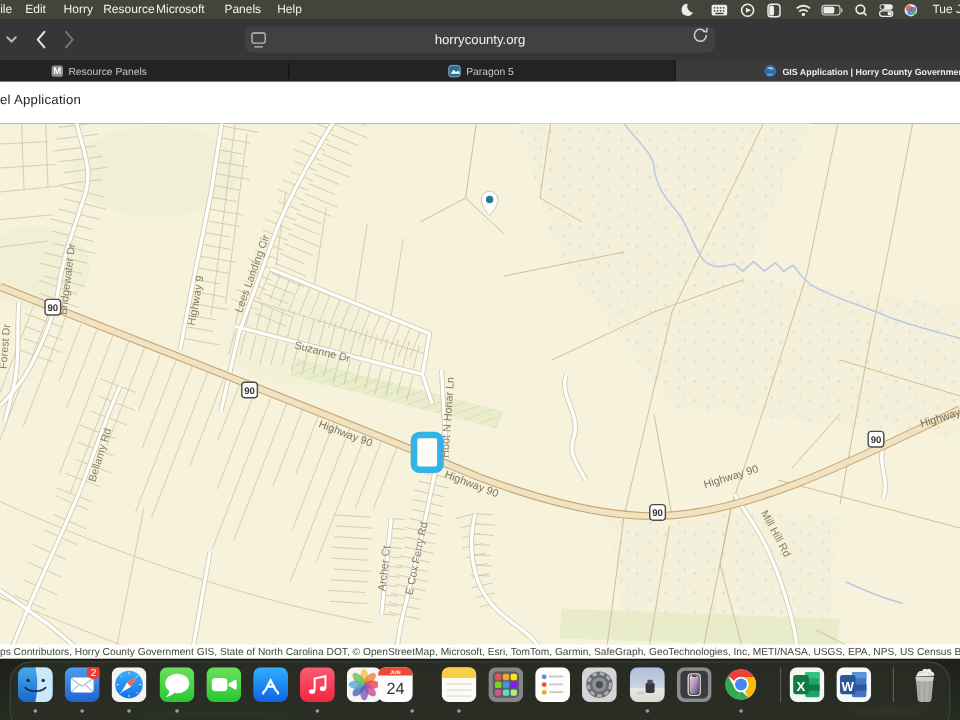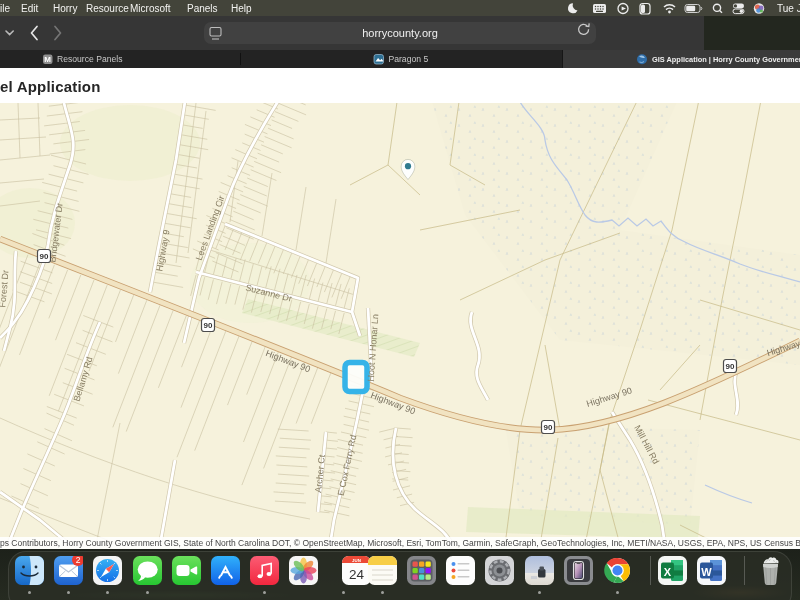--- a/index.html
+++ b/index.html
@@ -1,24 +1,24 @@
 <!DOCTYPE html>
 <html><head><meta charset="utf-8">
 <style>
 *{margin:0;padding:0;box-sizing:border-box}
 html,body{width:800px;height:600px;overflow:hidden;font-family:"Liberation Sans",sans-serif}
 body{position:relative;background:#23271f}
 .abs{position:absolute}
 
 #menubar{left:0;top:0;width:800px;height:16px;background:#43443a;color:#f2f2f0;font-size:10px;display:flex;align-items:center;white-space:nowrap}
 
-#toolbar{left:0;top:16px;width:704px;height:34px;background:#363636}
+#toolbar{left:0;top:16px;width:800px;height:34px;background:#363636}
 #tabbar{left:0;top:50px;width:800px;height:18px;background:#212121}
 #whitebar{left:0;top:68px;width:800px;height:35px;background:#ffffff}
-#hdr{left:0px;top:78px;font-size:15px;font-weight:700;color:#262626;letter-spacing:.2px}
+#hdr{left:0px;top:78px;font-size:11px;font-weight:400;color:#262626;letter-spacing:.2px}
 #attrib{left:0;top:537px;width:800px;height:12px;background:rgba(255,255,255,.88);color:#454545;font-size:8.5px;line-height:12px;white-space:nowrap;overflow:hidden}
 
 #dock{left:8px;top:551px;width:784px;height:60px;background:rgba(42,46,38,.8);border:1px solid rgba(255,255,255,.10);border-radius:18px}
 .ic{position:absolute;top:556px;width:29px;height:29px;border-radius:6.5px}
 .dot{position:absolute;top:591px;width:3px;height:3px;border-radius:50%;background:rgba(235,235,235,.6)}
 .sep{position:absolute;top:556px;width:1px;height:29px;background:rgba(255,255,255,.22)}
 </style></head>
 <body>
 
 <div class="abs" id="menubar">
@@ -394,21 +394,21 @@
       <ellipse cx="14.5" cy="8.1" rx="3.4" ry="6.6" fill="#f5c343" opacity=".8" transform="rotate(0 14.5 14.5)"></ellipse>
       <ellipse cx="14.5" cy="8.1" rx="3.4" ry="6.6" fill="#ef8434" opacity=".8" transform="rotate(45 14.5 14.5)"></ellipse>
       <ellipse cx="14.5" cy="8.1" rx="3.4" ry="6.6" fill="#e8445a" opacity=".8" transform="rotate(90 14.5 14.5)"></ellipse>
       <ellipse cx="14.5" cy="8.1" rx="3.4" ry="6.6" fill="#c94b9b" opacity=".8" transform="rotate(135 14.5 14.5)"></ellipse>
       <ellipse cx="14.5" cy="8.1" rx="3.4" ry="6.6" fill="#7b5bb5" opacity=".8" transform="rotate(180 14.5 14.5)"></ellipse>
       <ellipse cx="14.5" cy="8.1" rx="3.4" ry="6.6" fill="#4968b2" opacity=".8" transform="rotate(225 14.5 14.5)"></ellipse>
       <ellipse cx="14.5" cy="8.1" rx="3.4" ry="6.6" fill="#57a8dd" opacity=".8" transform="rotate(270 14.5 14.5)"></ellipse>
       <ellipse cx="14.5" cy="8.1" rx="3.4" ry="6.6" fill="#6cbf57" opacity=".8" transform="rotate(315 14.5 14.5)"></ellipse>
     </svg>
   </div>
-<div class="ic" style="left:342px;">
+<div class="ic" style="left:315px;">
     <svg width="29" height="29" viewBox="0 0 29 29" style="display:block">
       <rect width="29" height="29" rx="6.5" fill="#fdfdfd"></rect>
 <path d="M0,6.5 A6.5,6.5 0 0 1 6.5,0 h16 A6.5,6.5 0 0 1 29,6.5 V7 H0z" fill="#ec4937"></path>
 <text x="14.5" y="5.6" text-anchor="middle" font-size="4.4" fill="#fff" font-family="Liberation Sans" font-weight="bold">JUN</text>
 <text x="14.5" y="22.5" text-anchor="middle" font-size="13.5" fill="#333" font-family="Liberation Sans">24</text>
     </svg>
   </div>
 <div class="ic" style="left:367.8px;">
     <svg width="29" height="29" viewBox="0 0 29 29" style="display:block">
       <rect width="29" height="29" rx="6.5" fill="#fcfbf5"></rect>

